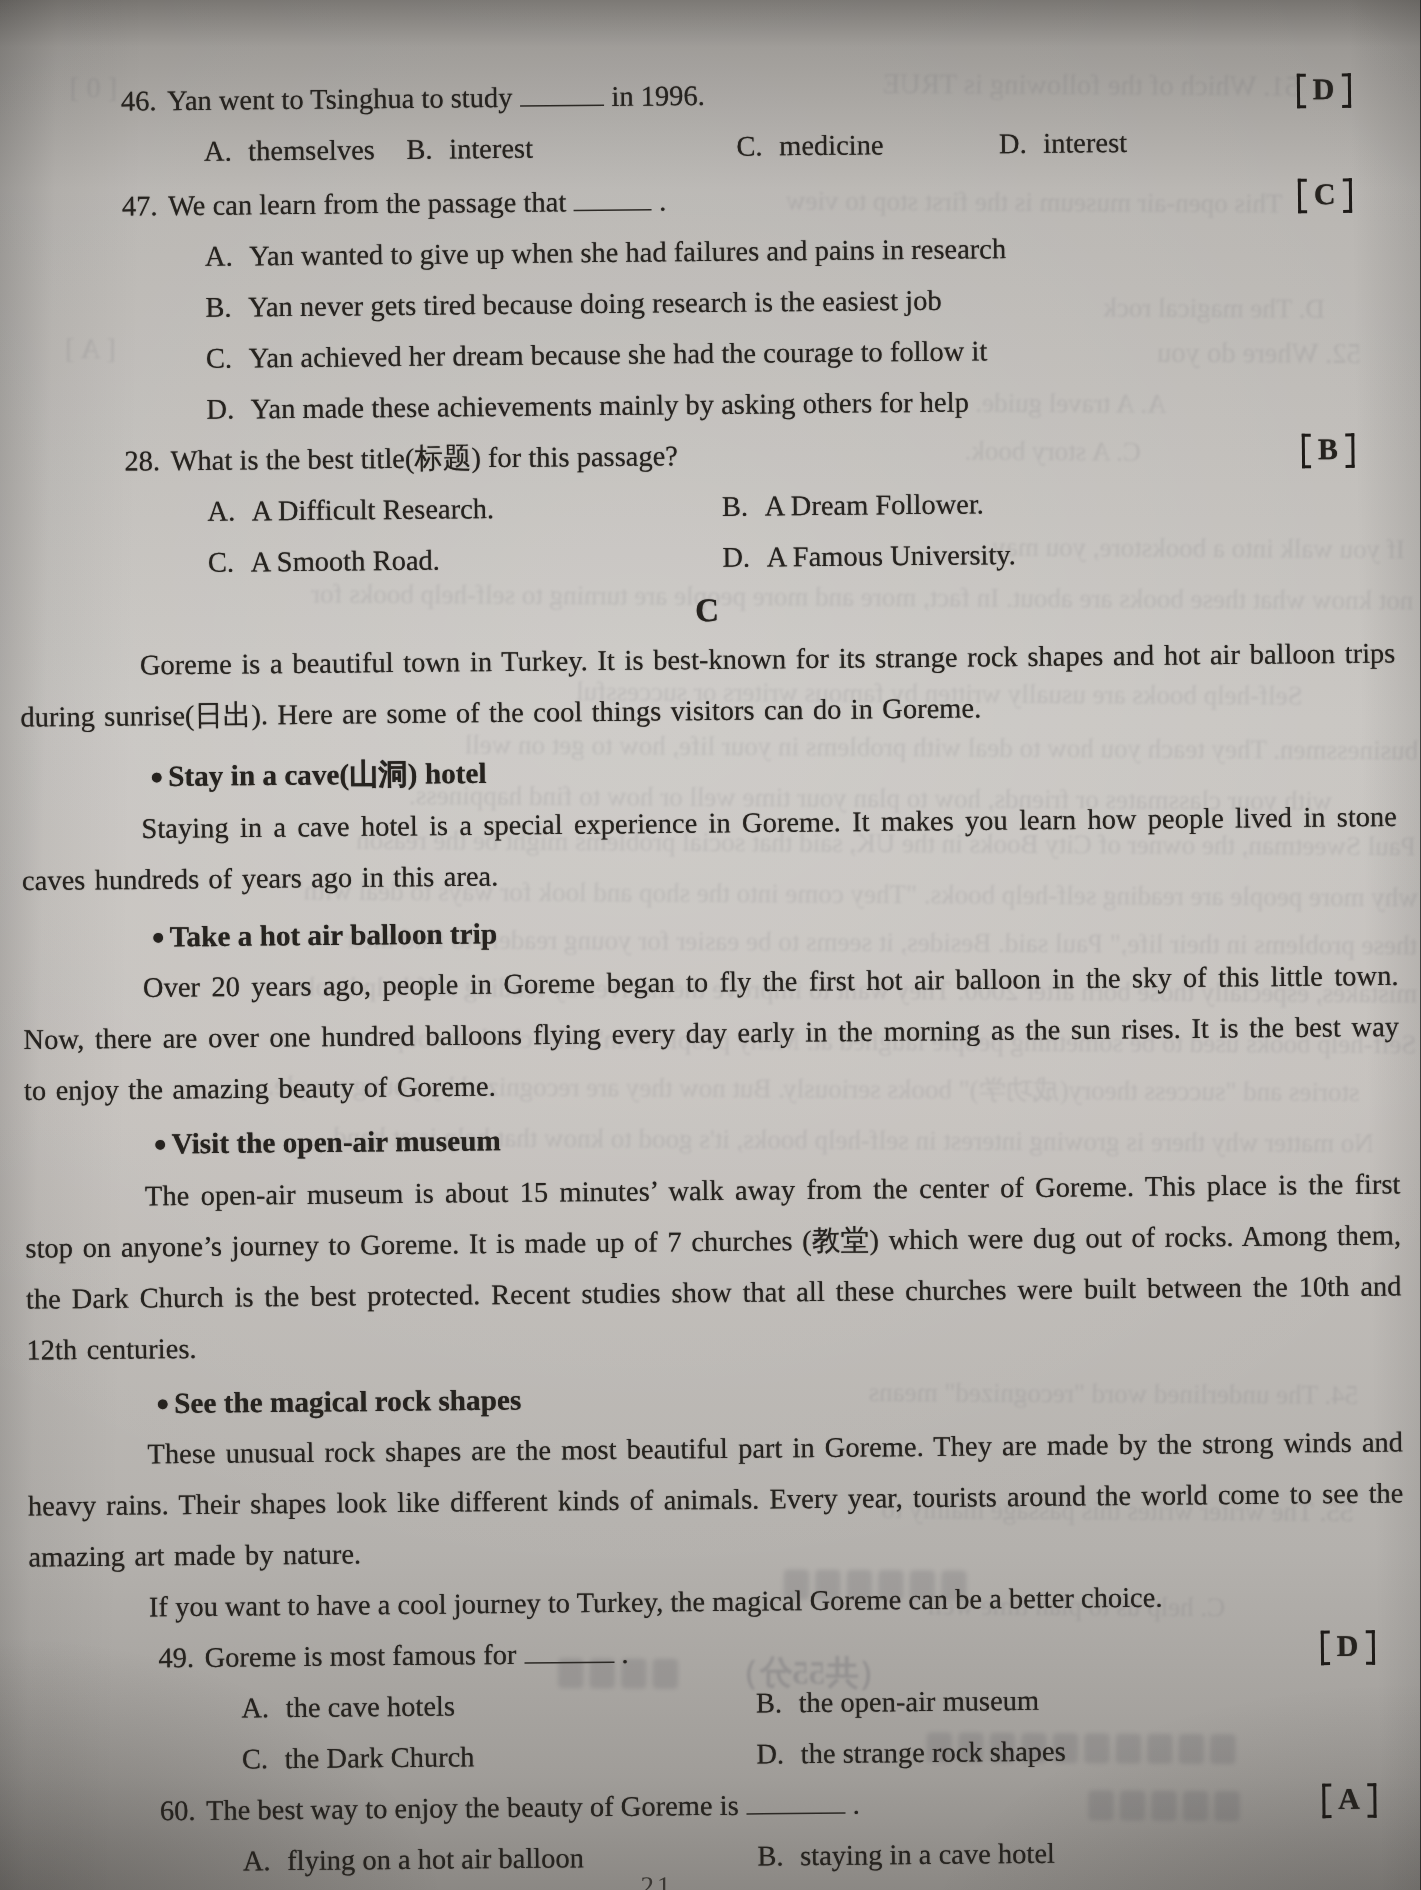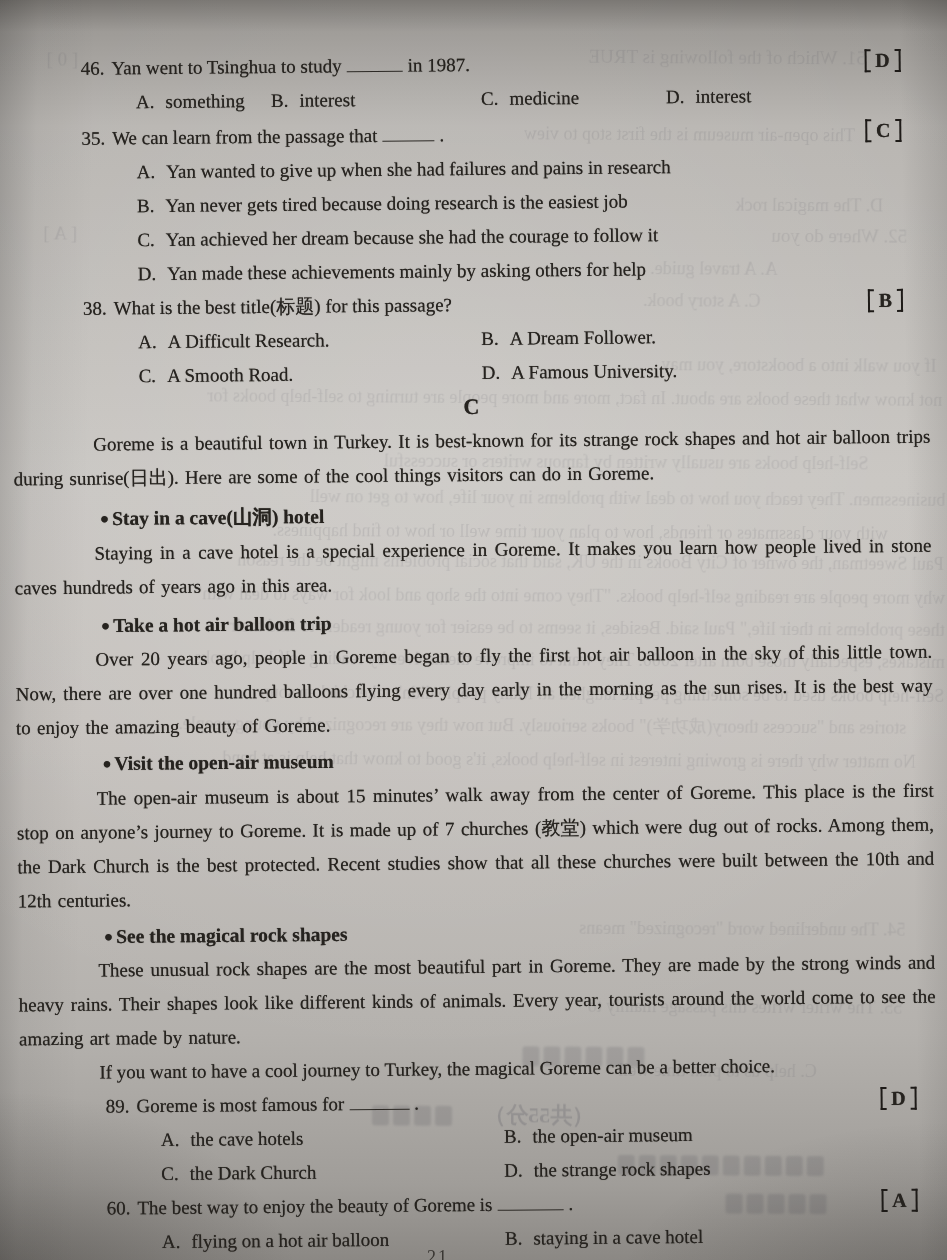--- a/index.html
+++ b/index.html
@@ -32,21 +32,21 @@
   .blank{display:inline-block;height:6px;border-bottom:1.8px solid #2c2925;margin:0 5px;}
   .w52{width:52px}.w56{width:56px}.w60{width:60px}.w66{width:66px}
   .mk{position:absolute;top:4px;display:flex;align-items:center;height:24px;}
   .mk .b1,.mk .b2{width:6px;height:23px;box-sizing:border-box;border:2.5px solid #1e1b18;}
   .mk .b1{border-right:0;margin-right:5px;}
   .mk .b2{border-left:0;margin-left:5px;}
   .mk b{font-size:20px;line-height:22px;font-weight:700;}
   .mkr42{right:42px;} .mkr36{right:36px;}
   .row{position:relative;height:34px;font-size:19px;line-height:34px;}
   .row .opt{position:absolute;top:0;white-space:nowrap;}
-  .p0{left:55px}.p1{left:190px}.p2{left:400px}.p3{left:585px}
+  .p0{left:55px}.p1{left:190px}.p2{left:410px}.p3{left:585px}
   .c1{left:55px}.c2{left:398px}
   .optline{font-size:19px;line-height:34px;margin-left:55px;white-space:nowrap;}
   .olab{margin-right:11px;}
   .mt48{margin-top:48px}.mt6{margin-top:6px}.mt4{margin-top:4px}.mt2{margin-top:2px}
   .mtm2{margin-top:-2px}.mtm4{margin-top:-4px}.mtm6{margin-top:-6px}
   .passage{padding:0 16px 0 14px;font-size:19px;}
   .c-label{text-align:center;font-weight:700;font-size:22px;line-height:34px;}
   .para{text-align:justify;line-height:34px;text-indent:80px;word-spacing:1.5px;margin:0;}
   .bullet{margin-left:86px;line-height:34px;font-weight:700;font-size:19.5px;white-space:nowrap;}
   .bullet .dot{font-size:15px;margin-right:3px;vertical-align:1.5px;}
@@ -116,49 +116,49 @@
         <i></i>
         <i></i>
       </div>
     </div>
 
   <div class="content">
 
     <div class="qarea">
 
       <div class="qline mt48">
-        <span class="qnum">46.</span><span>Yan went to Tsinghua to study</span><span class="blank w56"></span><span>in 1987.</span>
+        <span class="qnum">46.</span><span>Yan went to Tsinghua to study</span><span class="blank w56"></span><span>in 1996.</span>
         <span class="mk mkr42">
             <i class="b1"></i>
             <b>D</b>
             <i class="b2"></i>
           </span>
       </div>
       <div class="row">
-        <span class="opt p0"><span class="olab">A.</span><span>something</span></span>
+        <span class="opt p0"><span class="olab">A.</span><span>themselves</span></span>
         <span class="opt p1"><span class="olab">B.</span><span>interest</span></span>
         <span class="opt p2"><span class="olab">C.</span><span>medicine</span></span>
         <span class="opt p3"><span class="olab">D.</span><span>interest</span></span>
       </div>
 
       <div class="qline mt2">
-        <span class="qnum">35.</span><span>We can learn from the passage that</span><span class="blank w52"></span><span>.</span>
+        <span class="qnum">47.</span><span>We can learn from the passage that</span><span class="blank w52"></span><span>.</span>
         <span class="mk mkr42">
             <i class="b1"></i>
             <b>C</b>
             <i class="b2"></i>
           </span>
       </div>
       <div class="optline"><span class="olab">A.</span><span>Yan wanted to give up when she had failures and pains in research</span></div>
       <div class="optline"><span class="olab">B.</span><span>Yan never gets tired because doing research is the easiest job</span></div>
       <div class="optline"><span class="olab">C.</span><span>Yan achieved her dream because she had the courage to follow it</span></div>
       <div class="optline"><span class="olab">D.</span><span>Yan made these achievements mainly by asking others for help</span></div>
 
       <div class="qline">
-        <span class="qnum">38.</span><span>What is the best title(标题) for this passage?</span>
+        <span class="qnum">28.</span><span>What is the best title(标题) for this passage?</span>
         <span class="mk mkr42">
             <i class="b1"></i>
             <b>B</b>
             <i class="b2"></i>
           </span>
       </div>
       <div class="row">
         <span class="opt c1"><span class="olab">A.</span><span>A Difficult Research.</span></span>
         <span class="opt c2"><span class="olab">B.</span><span>A Dream Follower.</span></span>
       </div>
@@ -183,21 +183,21 @@
 
       <div class="bullet mt2"><span class="dot">●</span><span>See the magical rock shapes</span></div>
       <p class="para mtm4">These unusual rock shapes are the most beautiful part in Goreme. They are made by the strong winds and heavy rains. Their shapes look like different kinds of animals. Every year, tourists around the world come to see the amazing art made by nature.</p>
 
       <p class="closing mtm4">If you want to have a cool journey to Turkey, the magical Goreme can be a better choice.</p>
     </div>
 
     <div class="qarea2">
 
       <div class="qline">
-        <span class="qnum">89.</span><span>Goreme is most famous for</span><span class="blank w60"></span><span>.</span>
+        <span class="qnum">49.</span><span>Goreme is most famous for</span><span class="blank w60"></span><span>.</span>
         <span class="mk mkr36">
             <i class="b1"></i>
             <b>D</b>
             <i class="b2"></i>
           </span>
       </div>
       <div class="row">
         <span class="opt c1"><span class="olab">A.</span><span>the cave hotels</span></span>
         <span class="opt c2"><span class="olab">B.</span><span>the open-air museum</span></span>
       </div>

